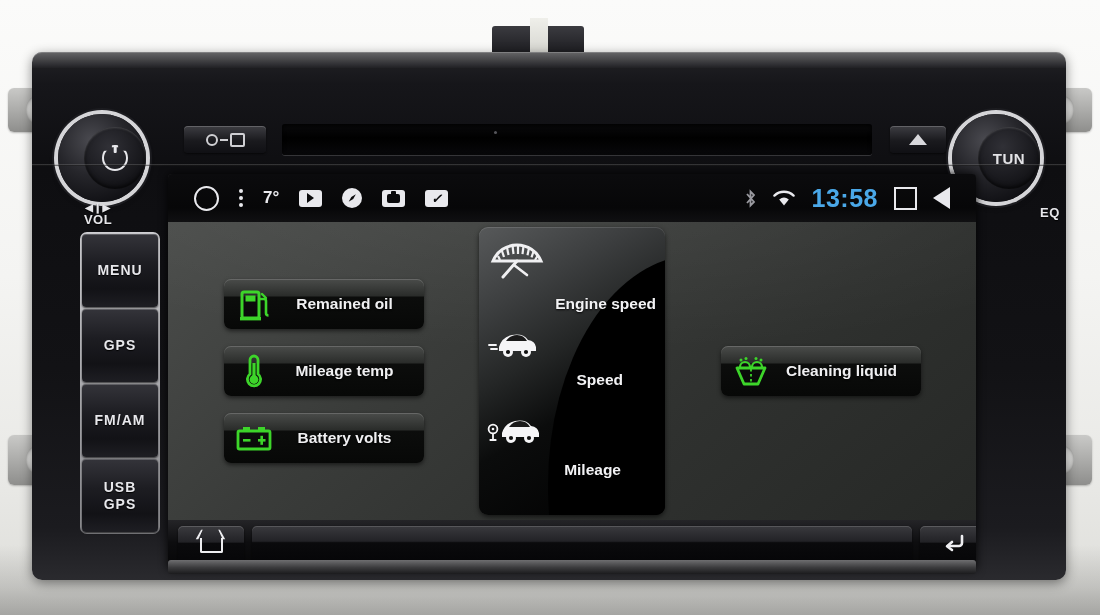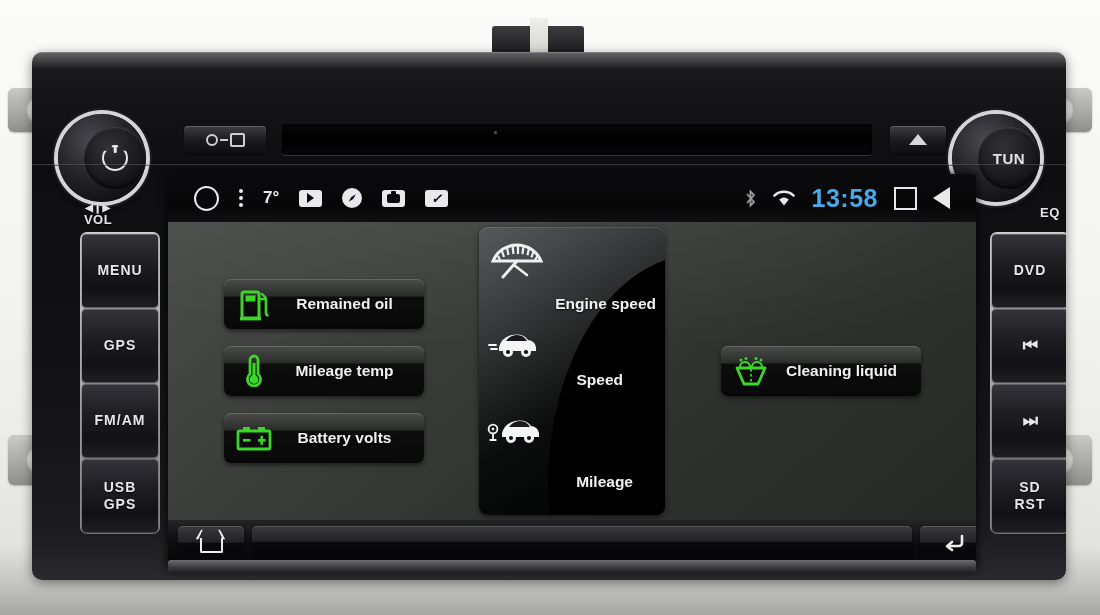--- a/index.html
+++ b/index.html
@@ -220,21 +220,21 @@
     transform:translate(42%,28%);
   }
   .cgroup{position:absolute;left:0;width:100%;z-index:2;}
   .cgroup .cic{position:absolute;left:8px;width:60px;height:48px;}
   .cgroup .clab{
     position:absolute;right:9px;color:#f2f2f4;font-size:15.5px;font-weight:bold;
     text-shadow:0 1px 2px rgba(0,0,0,.9);white-space:nowrap;
   }
   #cg-rpm{top:10px;}  #cg-rpm .clab{top:58px;}
   #cg-spd{top:92px;}  #cg-spd .clab{top:52px;right:42px;}
-  #cg-mil{top:178px;} #cg-mil .clab{top:56px;right:32px;margin-top:12px;}
+  #cg-mil{top:178px;} #cg-mil .clab{top:56px;right:44px;}
 
   
   #navbar{
     position:absolute;left:0;bottom:0;width:100%;height:50px;
     background:linear-gradient(180deg,#242427,#0d0d0f 45%,#050506);
     display:flex;align-items:center;padding:0 10px;gap:8px;
   }
   .navbtn{
     width:66px;height:38px;border-radius:5px;
     background:linear-gradient(180deg,#3a3a3e 0%,#222226 42%,#0a0a0c 46%,#060608 100%);
@@ -330,35 +330,20 @@
       <span>FM/AM</span>
     </div>
     <div class="hwbtn">
       <span>USB</span>
       <span>GPS</span>
     </div>
   </div>
 
   <div class="sidelabel" id="lbl-eq">EQ</div>
 
-  <div class="btnstack" id="stack-right">
-    <div class="hwbtn">
-      <span>DVD</span>
-    </div>
-    <div class="hwbtn">
-      <span class="glyph">⏮</span>
-    </div>
-    <div class="hwbtn">
-      <span class="glyph">⏭</span>
-    </div>
-    <div class="hwbtn">
-      <span>SD</span>
-      <span>RST</span>
-    </div>
-  </div>
 
   <div id="screenframe">
 
     <div id="statusbar">
       <div id="status-left">
         <span class="circ-icon"></span>
         <span class="dots-icon">
             <i></i>
             <i></i>
             <i></i>

